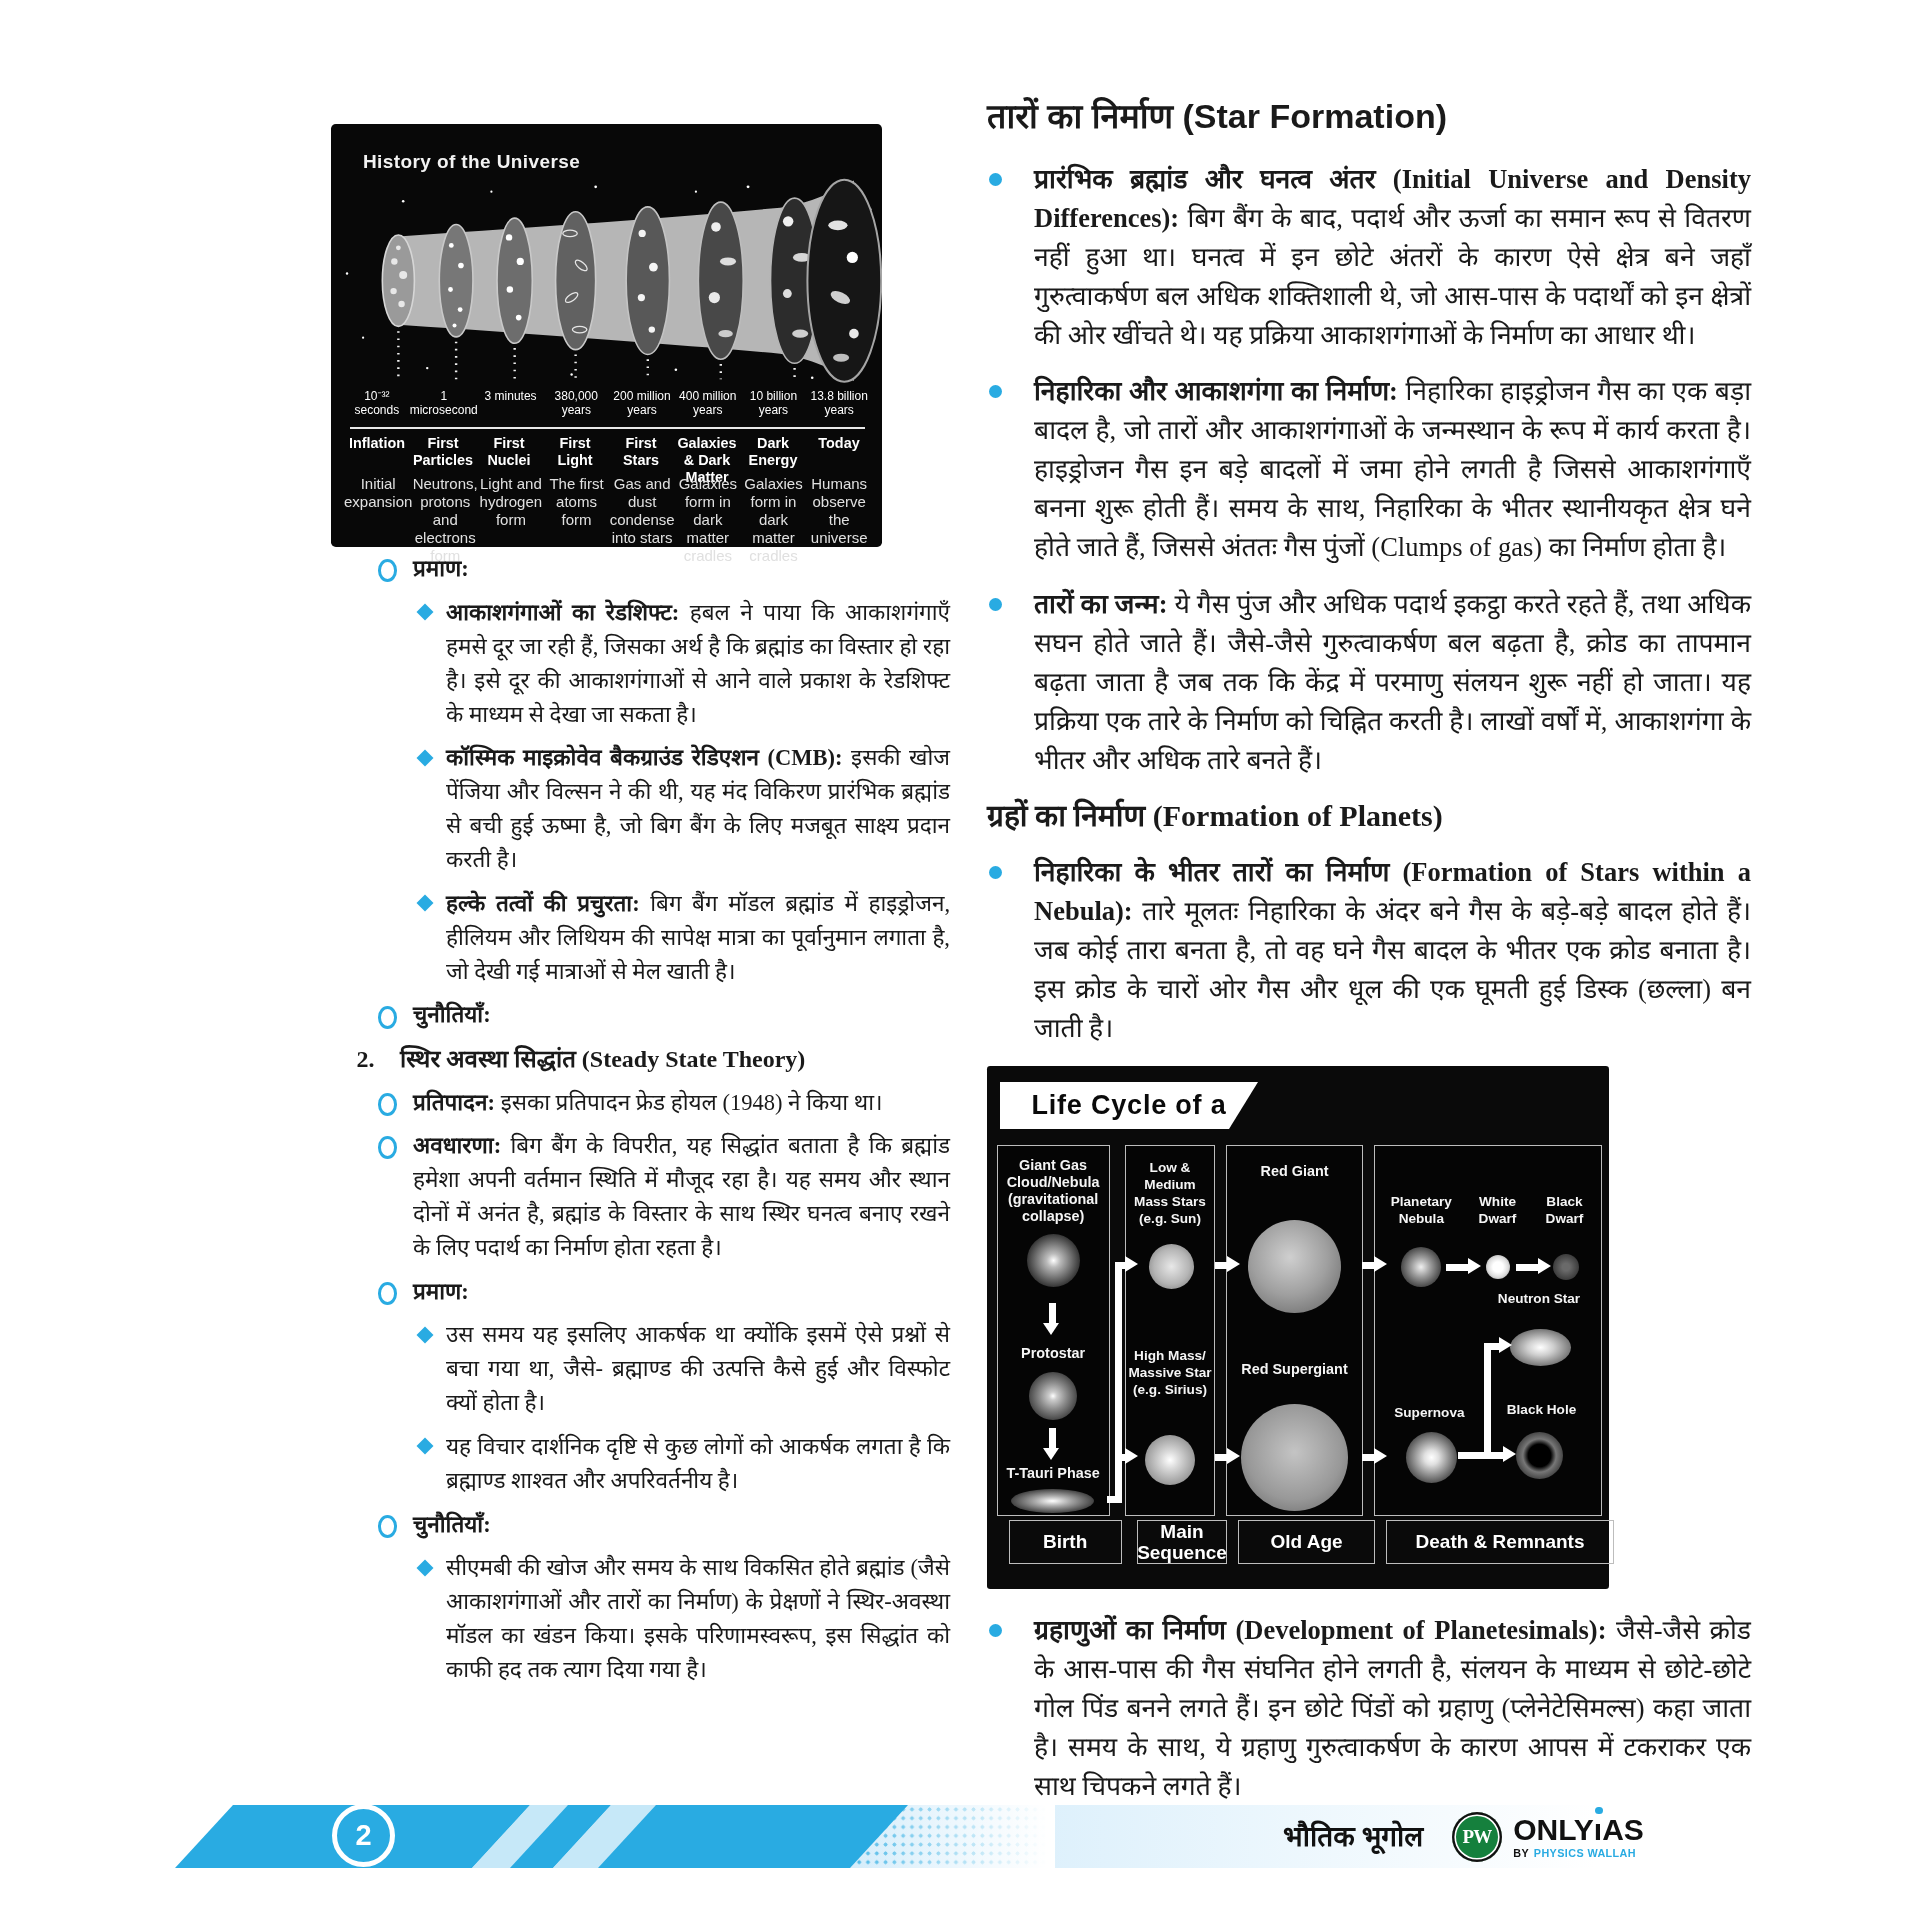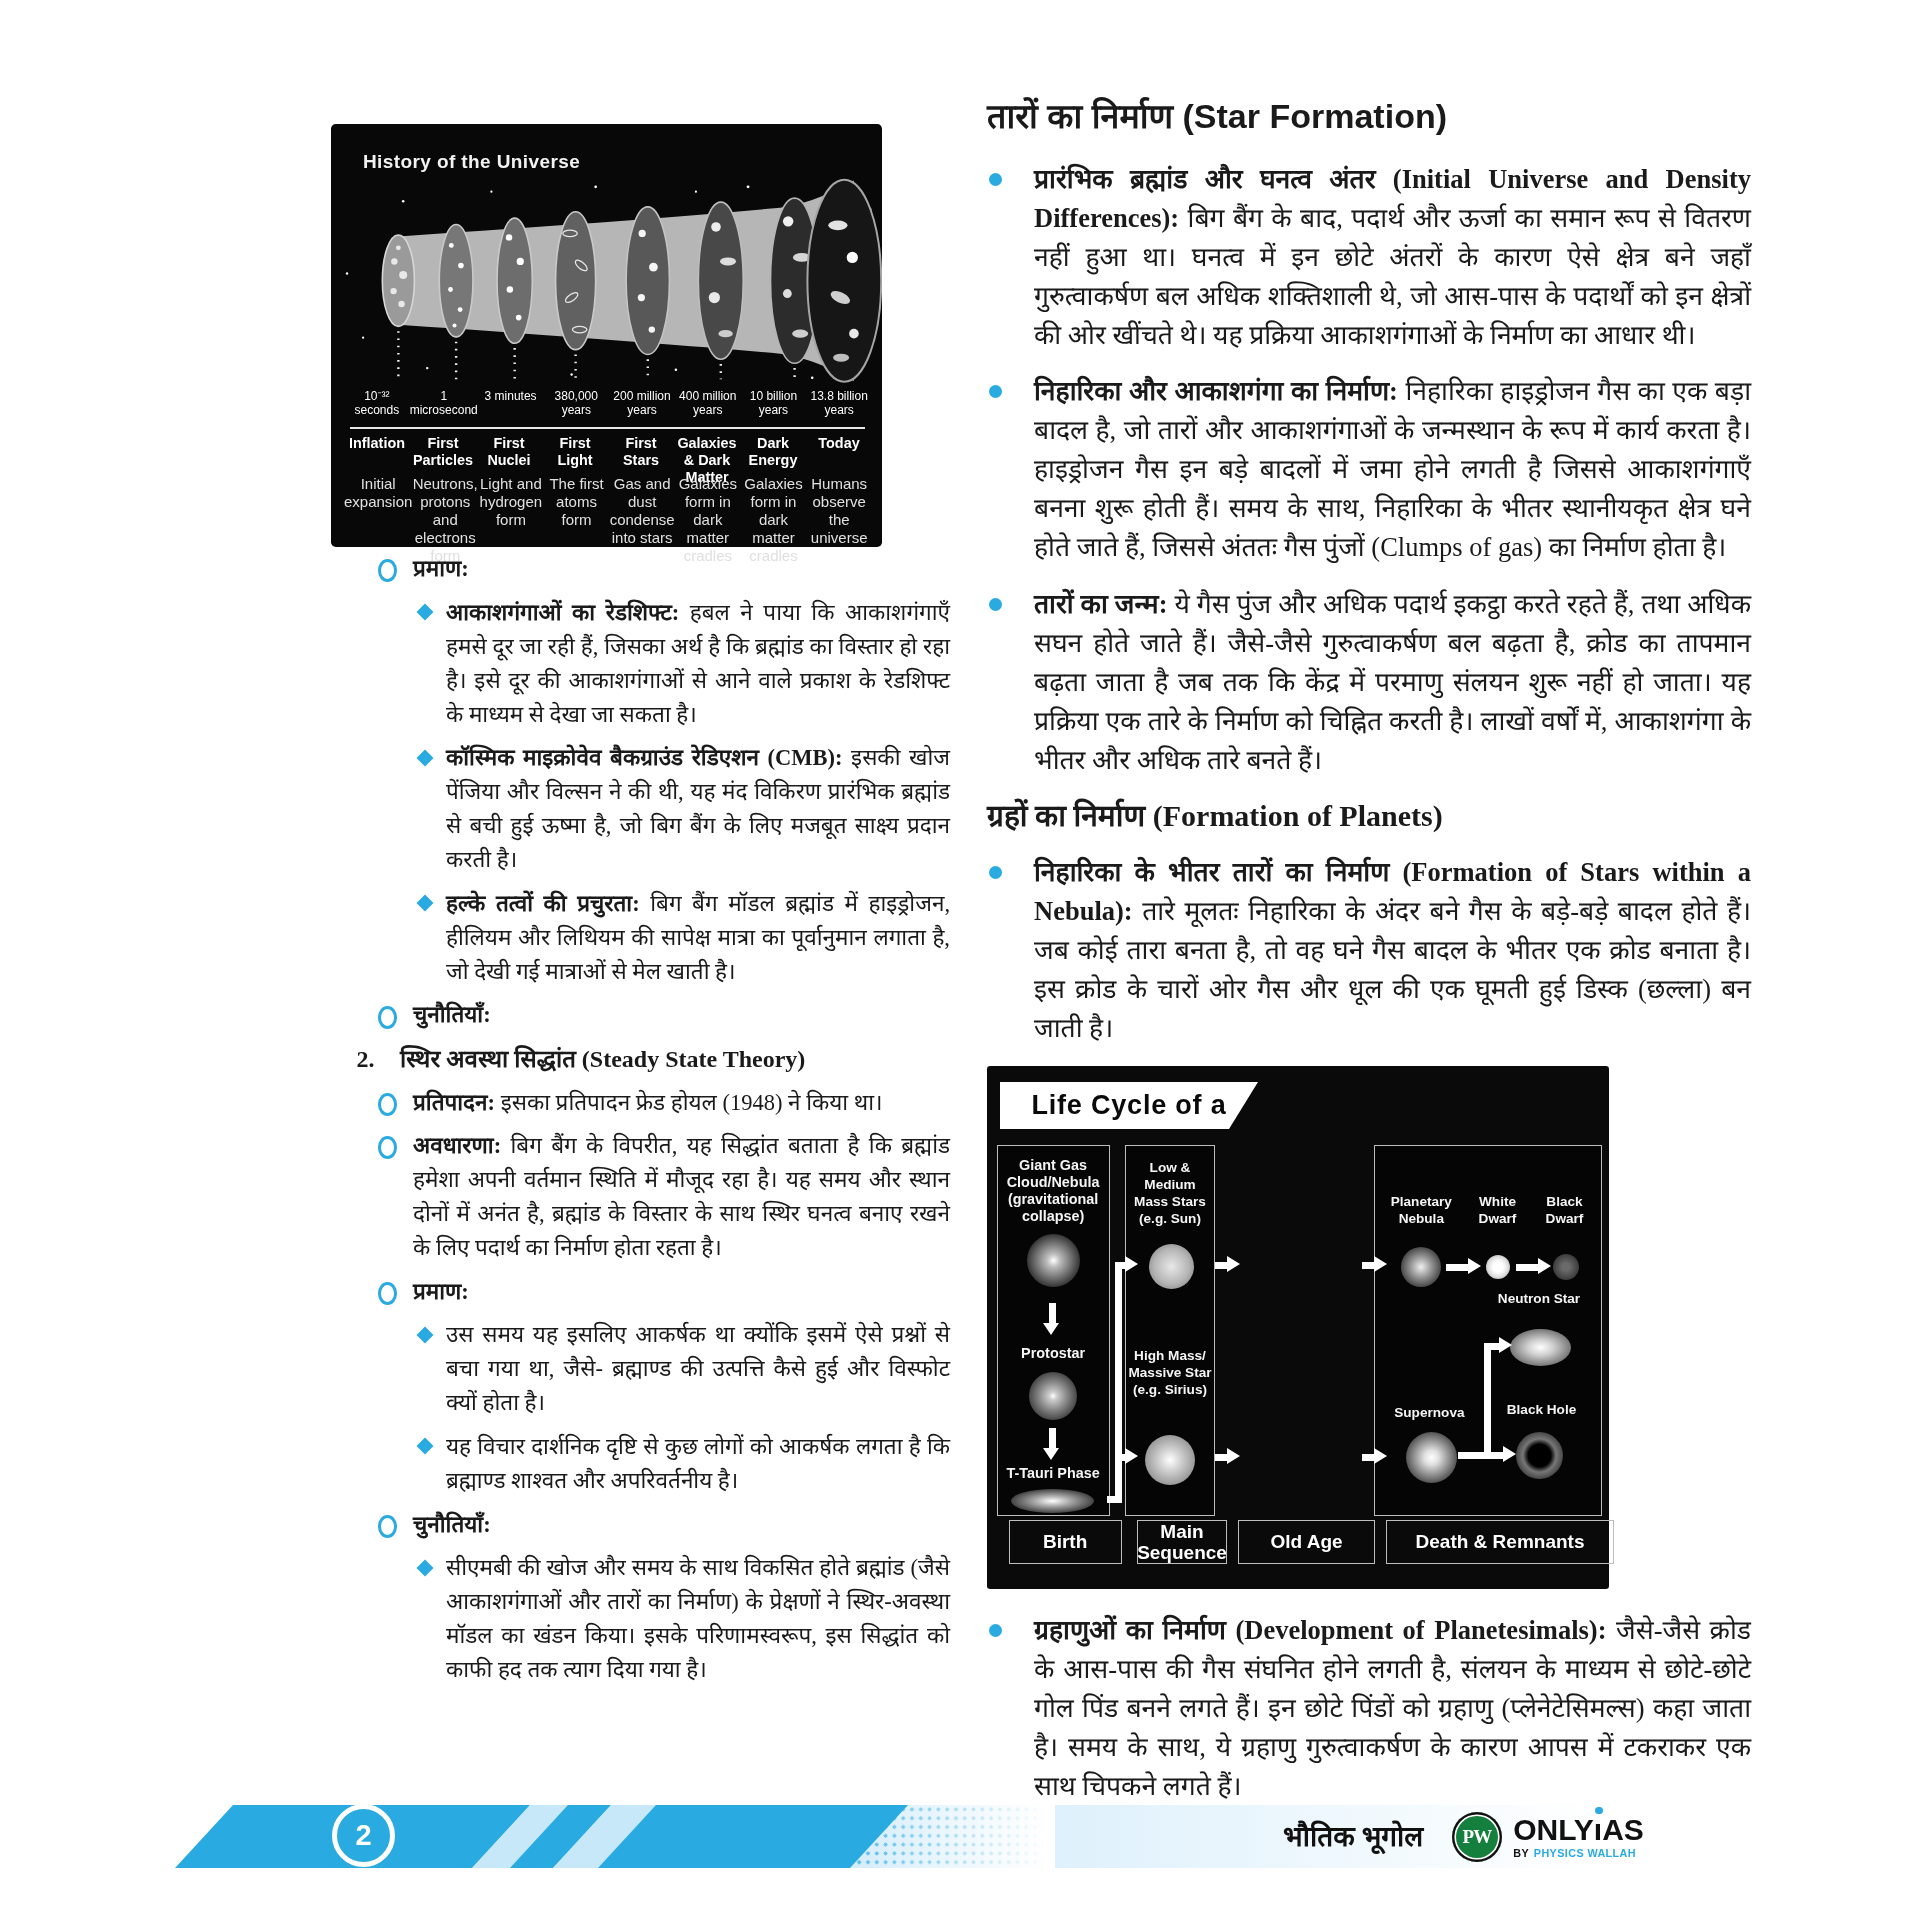--- a/index.html
+++ b/index.html
@@ -345,20 +345,26 @@
         <div class="g-disk" style="position:absolute;left:13.6px;top:343px;width:83px;height:24px;"></div>
       </div>
 
       <div class="lc-panel lc-p2">
         <div class="lc-txt small" style="top:13px;">Low &amp; Medium Mass Stars (e.g. Sun)</div>
         <div class="blob g-sun" style="left:22.5px;top:98px;width:45px;height:45px;"></div>
         <div class="lc-txt small" style="top:201px;">High Mass/ Massive Star (e.g. Sirius)</div>
         <div class="blob g-star" style="left:19px;top:289px;width:50px;height:50px;"></div>
       </div>
 
+      <div class="lc-panel lc-p3">
+        <div class="lc-txt" style="top:17.6px;">Red Giant</div>
+        <div class="blob g-rg" style="left:21px;top:74px;width:93px;height:93px;"></div>
+        <div class="lc-txt" style="top:215px;">Red Supergiant</div>
+        <div class="blob g-rsg" style="left:13.6px;top:258px;width:107px;height:107px;"></div>
+      </div>
 
       <div class="lc-panel lc-p4">
         <div class="lc-txt small" style="top:47px;left:4.8px;width:83px;">Planetary Nebula</div>
         <div class="lc-txt small" style="top:47px;left:87px;width:71px;">White Dwarf</div>
         <div class="lc-txt small" style="top:47px;left:154px;width:71px;">Black Dwarf</div>
         <div class="blob g-pn" style="left:26px;top:101px;width:40px;height:40px;"></div>
         <div class="harrow" style="left:71px;top:118px;width:22.5px;"></div>
         <div class="blob g-wd" style="left:111px;top:109px;width:24px;height:24px;"></div>
         <div class="harrow" style="left:141px;top:118px;width:22.5px;"></div>
         <div class="blob g-bd" style="left:178px;top:108px;width:26px;height:26px;"></div>

